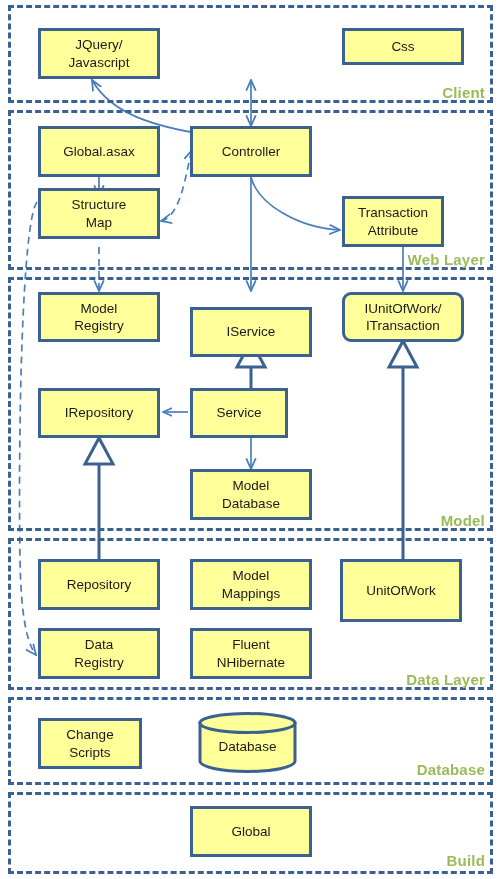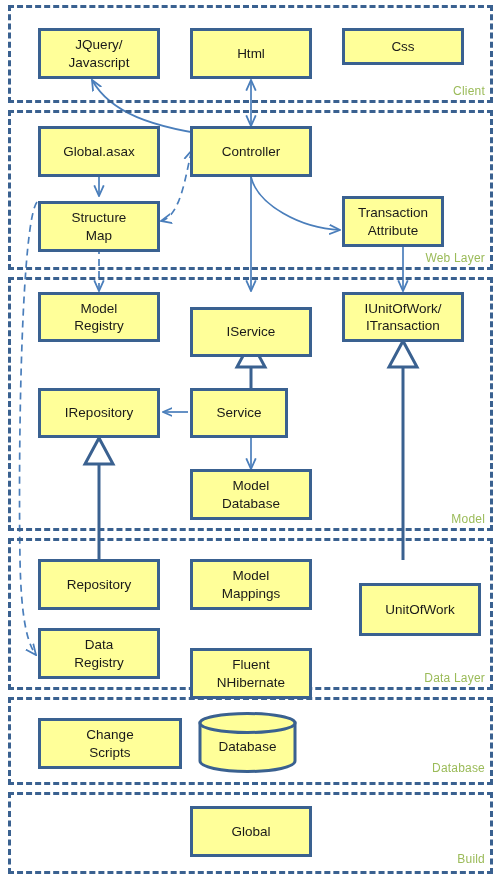--- a/index.html
+++ b/index.html
@@ -27,22 +27,22 @@
   }
   .layer {
     position: absolute;
     box-sizing: border-box;
     border: 3px dashed #3A6190;
     background: transparent;
   }
   .layer-label {
     position: absolute;
     color: #9BBB59;
-    font-size: 12px;
-    font-weight: normal;
+    font-size: 15px;
+    font-weight: bold;
     letter-spacing: 0.2px;
     white-space: nowrap;
     text-align: right;
   }
   .node {
     position: absolute;
     box-sizing: border-box;
     background: #FFFF99;
     border: 3px solid #3A6190;
     display: flex;
@@ -152,37 +152,34 @@
   <div class="layer" style="left:8px; top:792px; width:485px; height:82px;"></div>
   <div class="layer-label" style="left:380px; top:852px; width:105px;">Build</div>
 
   <div class="node" style="left:38px; top:28px; width:122px; height:51px;">
     <span>
       <span>JQuery/</span>
       <span>Javascript</span>
     </span>
   </div>
 
-  <div class="node" style="left:190px; top:28px; width:122px; height:51px;">
-    <span>Html</span>
-  </div>
 
   <div class="node" style="left:342px; top:28px; width:122px; height:37px;">
     <span>Css</span>
   </div>
 
   <div class="node" style="left:38px; top:126px; width:122px; height:51px;">
     <span>Global.asax</span>
   </div>
 
   <div class="node" style="left:190px; top:126px; width:122px; height:51px;">
     <span>Controller</span>
   </div>
 
-  <div class="node" style="left:38px; top:201px; width:122px; height:51px;justify-content:center;">
+  <div class="node" style="left:38px; top:188px; width:122px; height:51px;justify-content:center;">
     <span>
       <span>Structure</span>
       <span>Map</span>
     </span>
   </div>
 
   <div class="node" style="left:342px; top:196px; width:102px; height:51px;">
     <span>
       <span>Transaction</span>
       <span>Attribute</span>
@@ -193,21 +190,21 @@
     <span>
       <span>Model</span>
       <span>Registry</span>
     </span>
   </div>
 
   <div class="node" style="left:190px; top:292px; width:122px; height:50px;margin-top:15px;">
     <span>IService</span>
   </div>
 
-  <div class="node" style="left:342px; top:292px; width:122px; height:50px;">
+  <div class="node" style="left:342px; top:292px; width:122px; height:50px;border-radius:9px;">
     <span>
       <span>IUnitOfWork/</span>
       <span>ITransaction</span>
     </span>
   </div>
 
   <div class="node" style="left:38px; top:388px; width:122px; height:50px;">
     <span>IRepository</span>
   </div>
 
@@ -226,39 +223,39 @@
     <span>Repository</span>
   </div>
 
   <div class="node" style="left:190px; top:559px; width:122px; height:51px;">
     <span>
       <span>Model</span>
       <span>Mappings</span>
     </span>
   </div>
 
-  <div class="node" style="left:359px; top:559px; width:122px; height:53px;margin-top:24px;">
+  <div class="node" style="left:340px; top:559px; width:122px; height:63px;">
     <span>UnitOfWork</span>
   </div>
 
   <div class="node" style="left:38px; top:628px; width:122px; height:51px;">
     <span>
       <span>Data</span>
       <span>Registry</span>
     </span>
   </div>
 
-  <div class="node" style="left:190px; top:648px; width:122px; height:51px;">
+  <div class="node" style="left:190px; top:628px; width:122px; height:51px;">
     <span>
       <span>Fluent</span>
       <span>NHibernate</span>
     </span>
   </div>
 
-  <div class="node" style="left:38px; top:718px; width:144px; height:51px;">
+  <div class="node" style="left:38px; top:718px; width:104px; height:51px;">
     <span>
       <span>Change</span>
       <span>Scripts</span>
     </span>
   </div>
 
   <div class="db-node" style="left:197px; top:711px; width:101px; height:62px;">
     <svg class="db-svg" width="101" height="62" viewBox="0 0 101 62">
       <path d="M3,12 L3,50 C3,56 24,60.5 50.5,60.5 C77,60.5 98,56 98,50 L98,12 Z" fill="#FFFF99" stroke="#3A6190" stroke-width="3"></path>
       <ellipse cx="50.5" cy="12" rx="47.5" ry="9.5" fill="#FFFF99" stroke="#3A6190" stroke-width="3"></ellipse>

